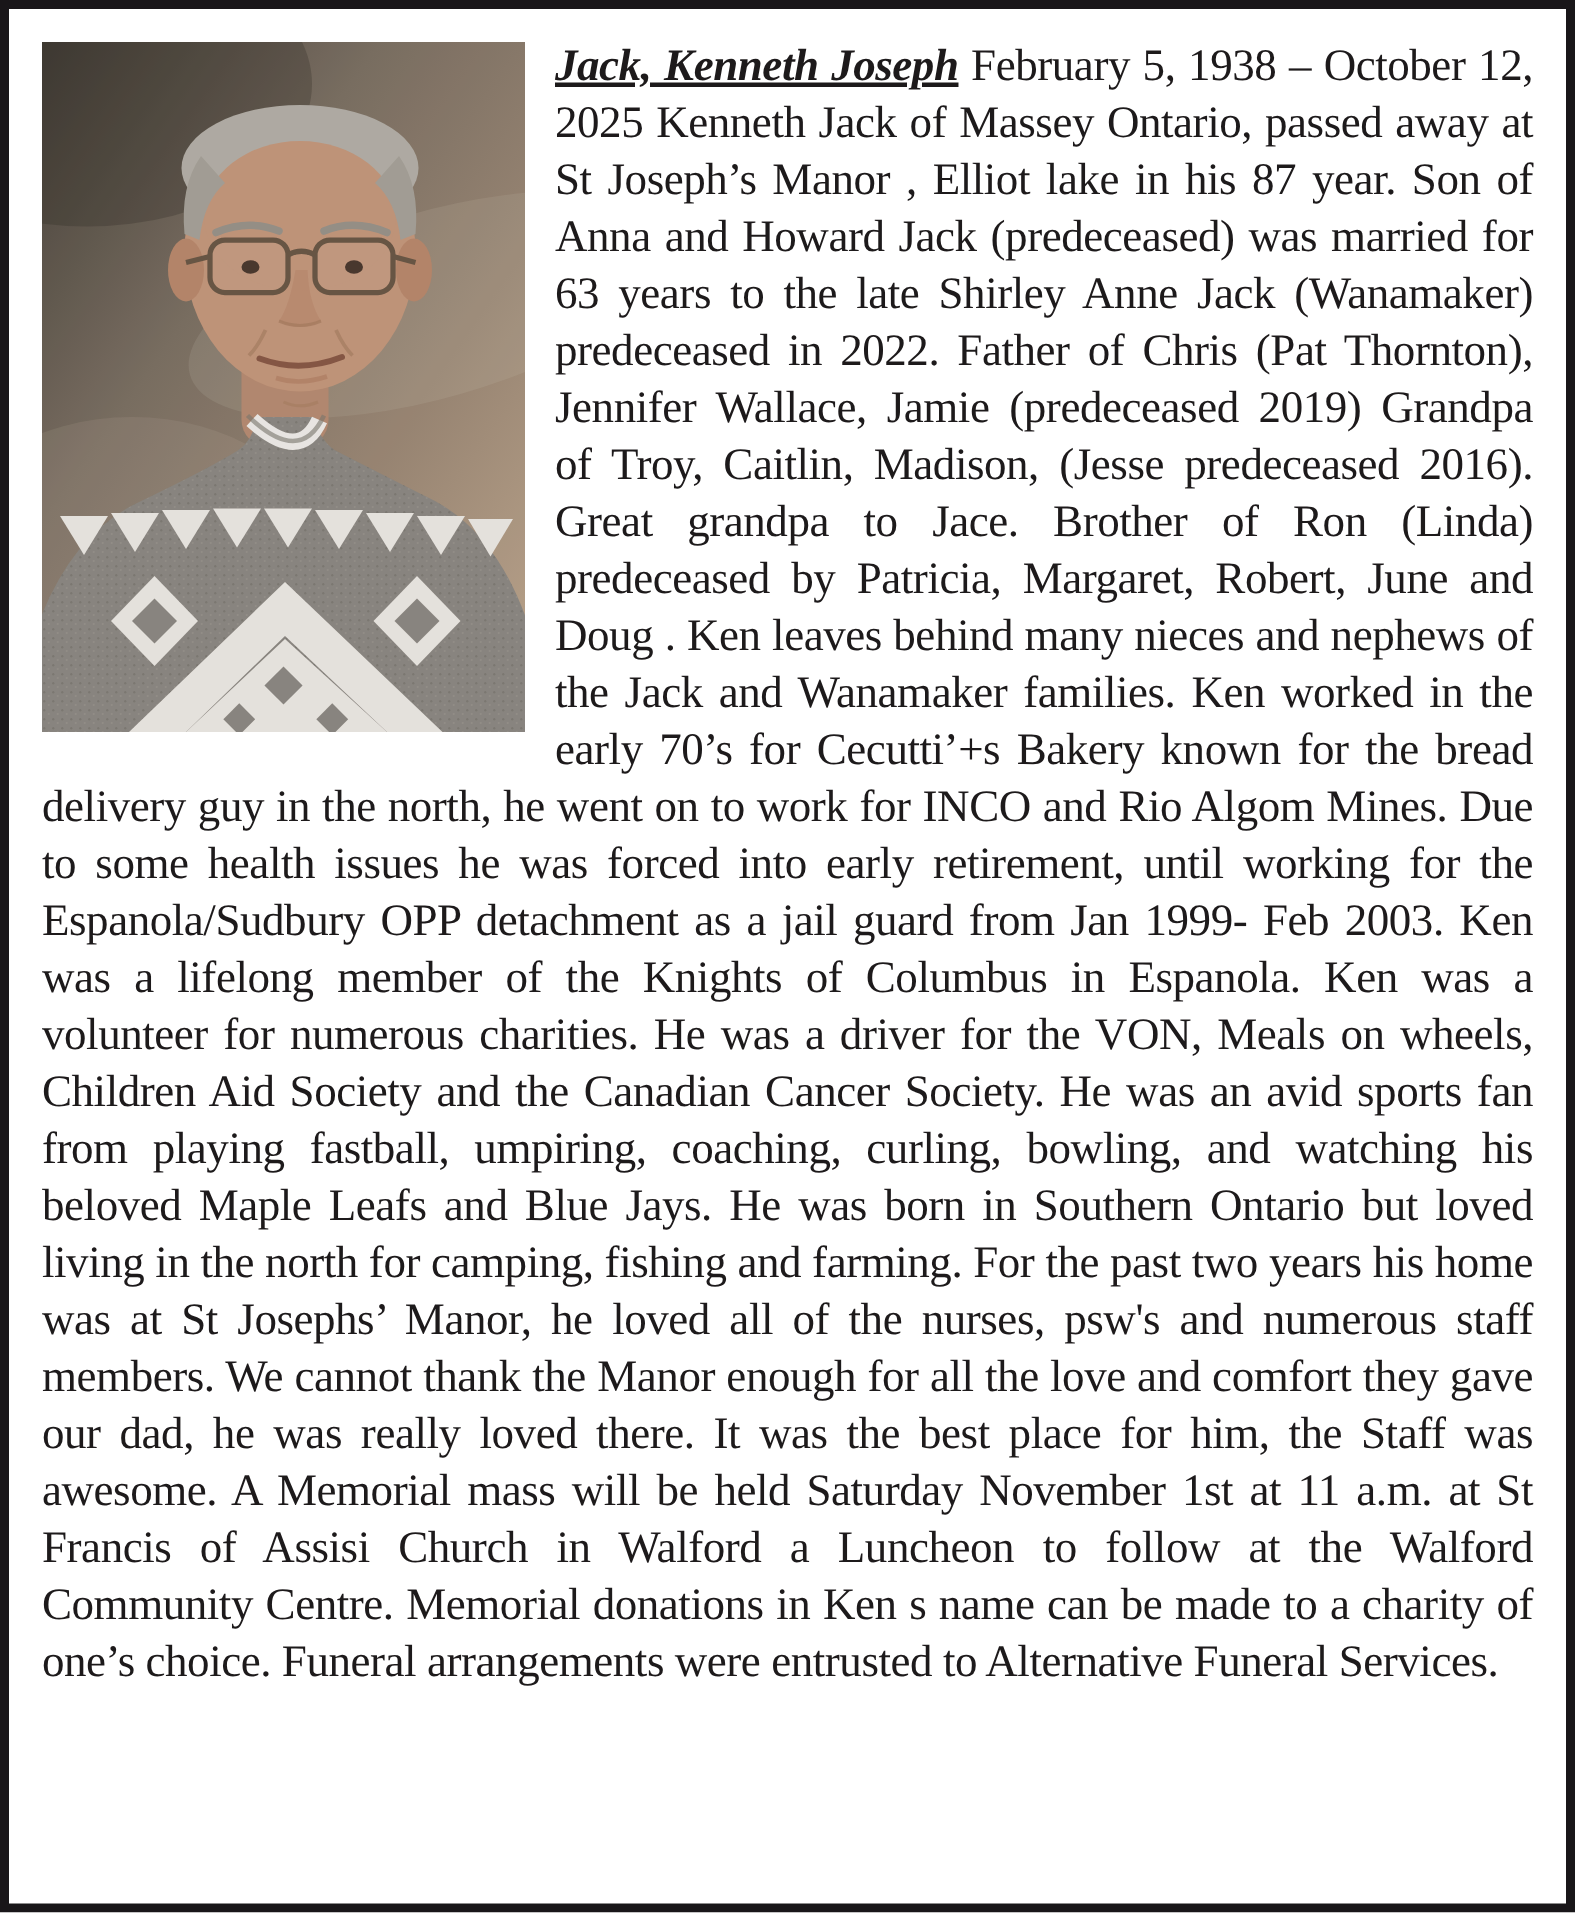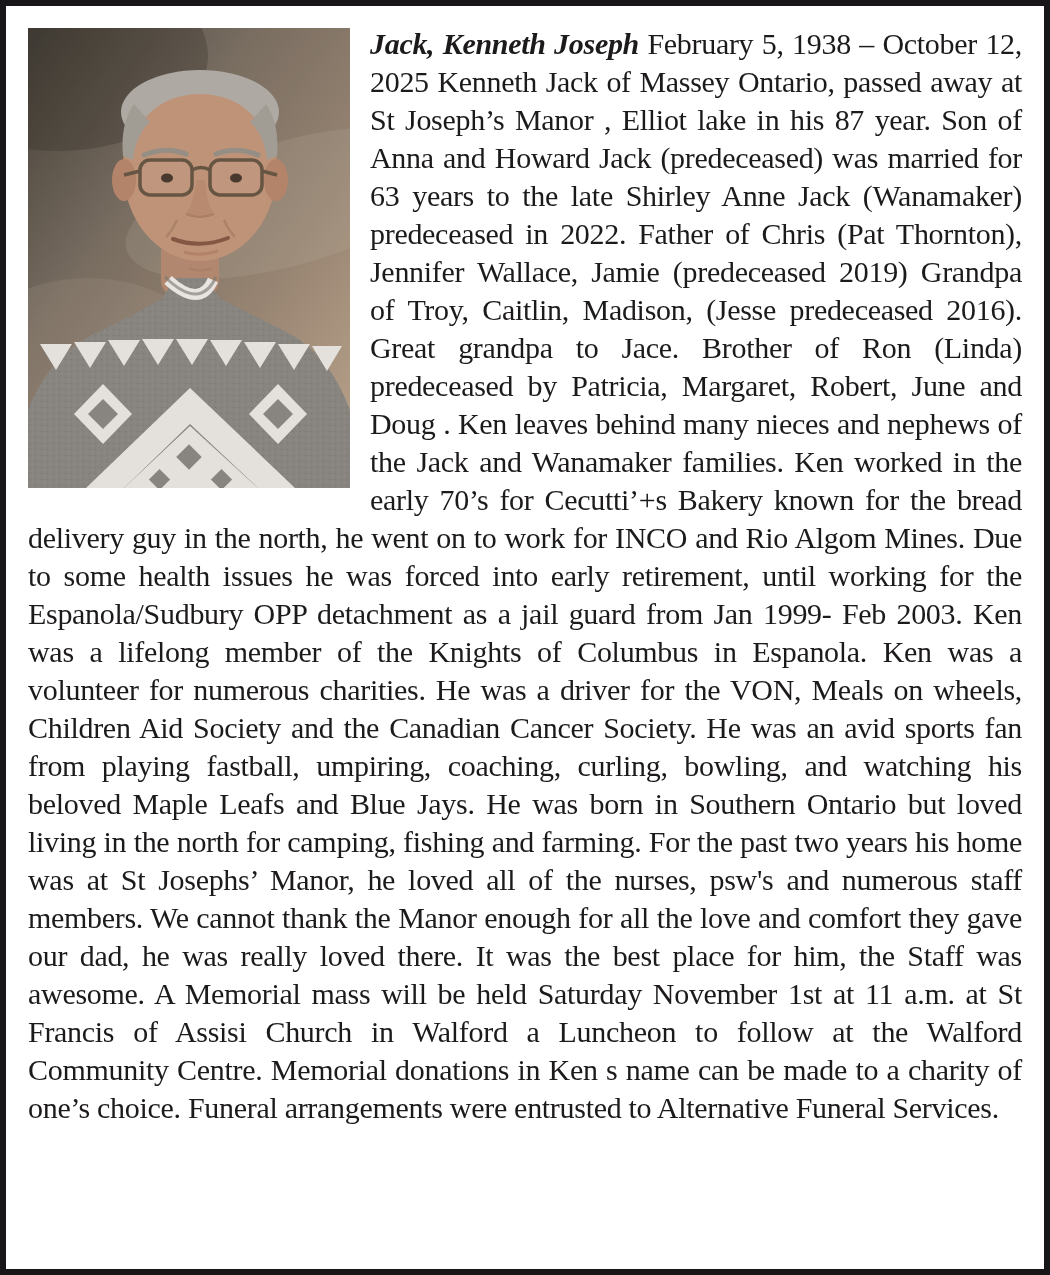--- a/index.html
+++ b/index.html
@@ -32,20 +32,21 @@
     font-size: 30px;
     line-height: 38px;
     color: #1d1a1b;
     text-align: justify;
     margin: 0;
     letter-spacing: -0.3px;
   }
   .name {
     font-weight: bold;
     font-style: italic;
+    text-decoration: underline;
   }
 </style>
 </head>
 <body>
 
 <div class="page">
 
   <div class="photo" role="img" aria-label="Portrait photograph of an elderly man with receding grey hair and wire-rimmed glasses, smiling slightly, wearing a grey knit sweater with a white geometric triangle-and-diamond pattern, against a mottled brown studio backdrop">
     <svg viewBox="0 0 322 460" xmlns="http://www.w3.org/2000/svg" preserveAspectRatio="none">
       <defs>

